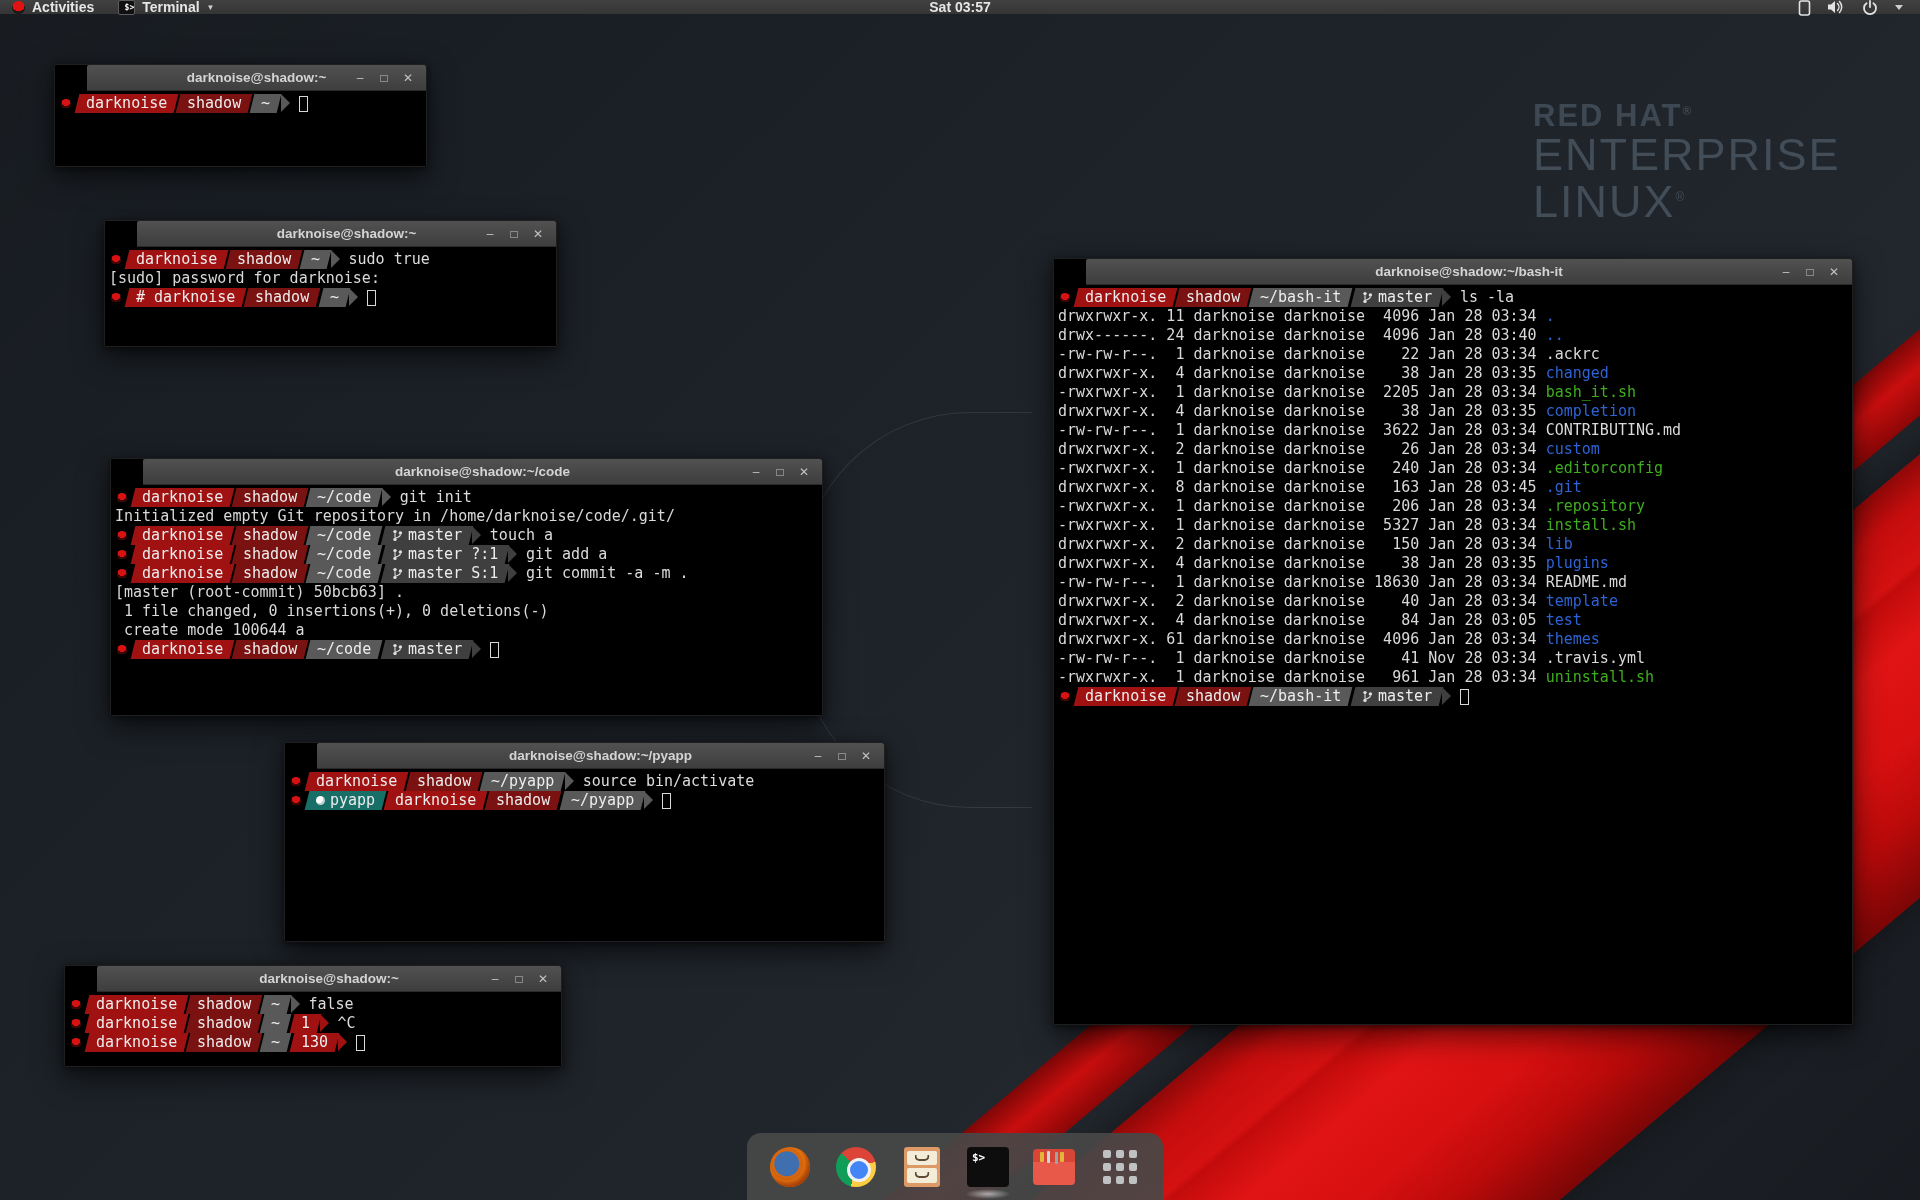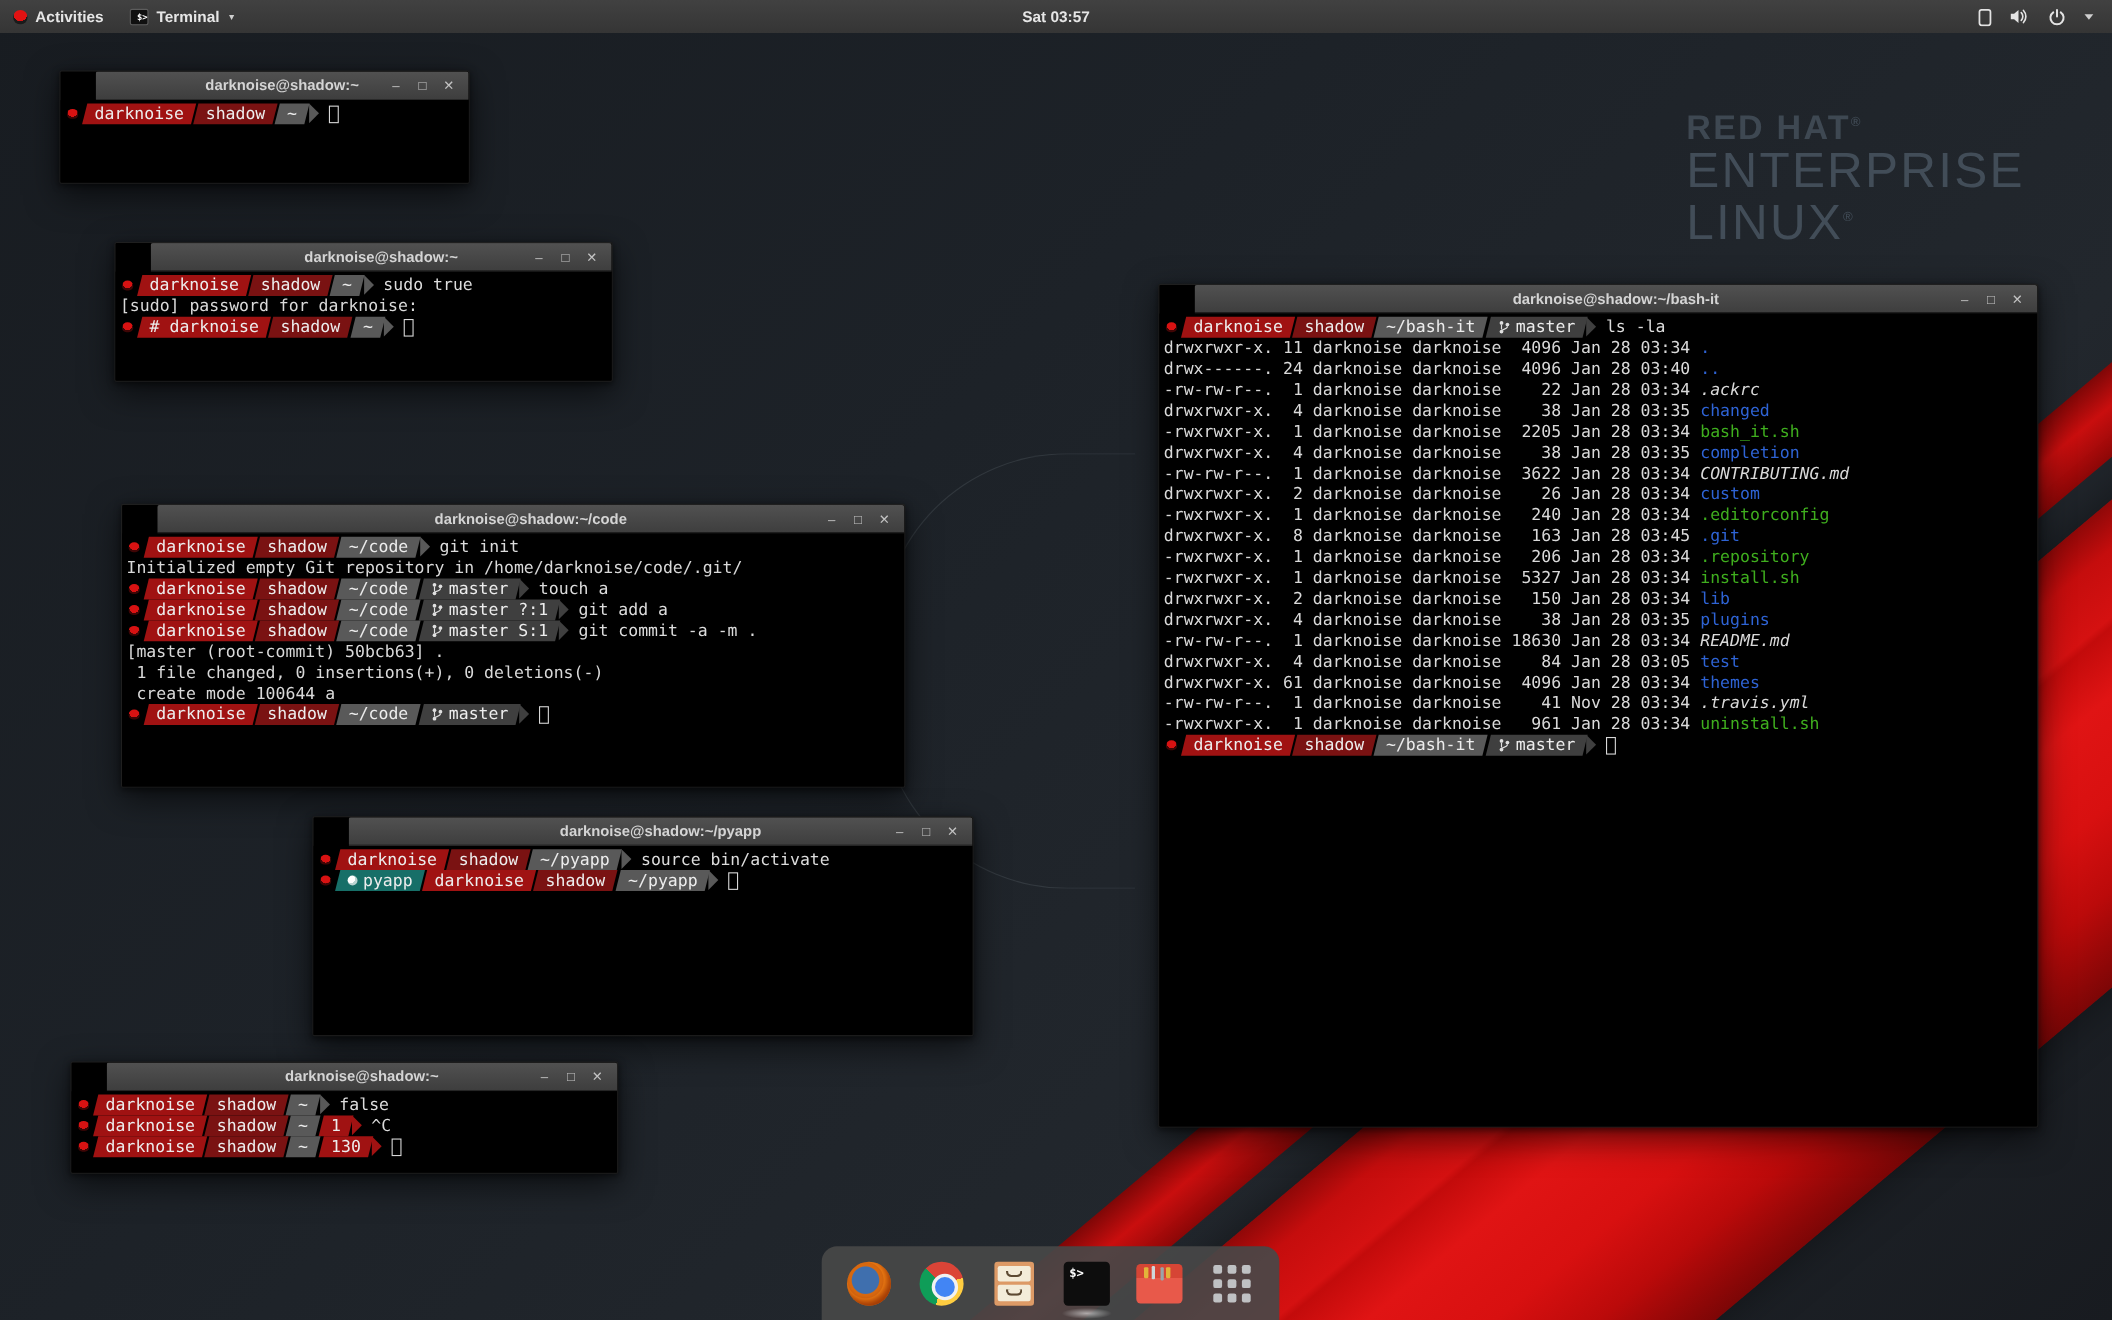--- a/index.html
+++ b/index.html
@@ -34,21 +34,21 @@
   }
 
   
   .branding { position:absolute; left:1533px; top:100px; z-index:2; color:var(--branding-gray,#3e4852); line-height:1.04; }
   .branding .b1 { font-size:31px; font-weight:700; letter-spacing:2px; }
   .branding .b2, .branding .b3 { font-size:45px; font-weight:300; letter-spacing:2px; color:#424d58; }
   .branding sup { font-size:12px; }
 
   
   .topbar {
-    position:absolute; left:0; top:0; width:1920px; height:30px; z-index:30;
+    position:absolute; left:0; top:0; width:1920px; height:14px; z-index:30;
     background:linear-gradient(#414141,#353535); color:#e6e6e6;
     display:flex; align-items:center; font-size:14px; font-weight:700;text-align:right;
   }
   .tb-left { display:flex; align-items:center; height:100%; }
   .activities { display:flex; align-items:center; gap:7px; padding:0 12px; height:100%; cursor:default; }
   .hat-glyph { width:13px; height:13px; border-radius:50% 50% 45% 45%;
     background:radial-gradient(circle at 50% 32%, #e11212 0 55%, #1b1b1b 56%); display:inline-block; }
   .appmenu { display:flex; align-items:center; gap:7px; padding:0 12px; height:100%; }
   .appmenu-icon { width:17px; height:15px; background:#101010; border:1px solid #5d5d5d; border-radius:2px;
     color:#fff; font-family:"DejaVu Sans Mono",monospace; font-size:8px; font-weight:700; line-height:13px; padding-left:2px; }
@@ -71,21 +71,21 @@
   }
   .titlebar .title { position:absolute; left:0; right:0; text-align:center; }
   .controls { margin-left:auto; display:flex; gap:4px; padding-right:8px; z-index:1; }
   .wbtn { width:20px; text-align:center; color:#c3c3c3; font-size:12px; line-height:24px; font-weight:400; }
   .term { flex:1; background:#000; padding:3px 2px 0 4px; overflow:hidden;
     font-family:"DejaVu Sans Mono",monospace; font-size:15px; line-height:19px; color:var(--term-fg,#d9d9d9); }
 
   .out { white-space:pre; height:19px; }
   .fn-dir { color:var(--dir-blue,#2e63d4); }
   .fn-exec { color:var(--exec-green,#3fae1e); }
-  .fn-plain { color:var(--term-fg,#d9d9d9);font-style:italic; }
+  .fn-plain { color:var(--term-fg,#d9d9d9); }
 
   .pl-row { display:flex; align-items:stretch; height:19px; }
   .k-hat { display:flex; align-items:center; padding:0 6px 0 2px; background:transparent; }
   .hat-dot { width:10px; height:9px; border-radius:50% 50% 40% 40%;
     background:radial-gradient(circle at 50% 30%, #d81212 0 55%, #400505 56%); }
   .seg { display:flex; align-items:center; padding:0 9px; transform:skewX(-14deg); margin-right:2px; }
   .seg .seg-t { transform:skewX(14deg); white-space:pre; color:#ededed; display:flex; align-items:center; gap:5px; }
   .k-user { background:var(--seg-user,#a01212); }
   .k-host { background:var(--seg-host,#7a1212); }
   .k-path { background:var(--seg-path,#595959); }
@@ -539,20 +539,21 @@
         <div class="out"><span>drwxrwxr-x.  4 darknoise darknoise    38 Jan 28 03:35 </span><span class="fn-dir">completion</span></div>
         <div class="out"><span>-rw-rw-r--.  1 darknoise darknoise  3622 Jan 28 03:34 </span><span class="fn-plain">CONTRIBUTING.md</span></div>
         <div class="out"><span>drwxrwxr-x.  2 darknoise darknoise    26 Jan 28 03:34 </span><span class="fn-dir">custom</span></div>
         <div class="out"><span>-rwxrwxr-x.  1 darknoise darknoise   240 Jan 28 03:34 </span><span class="fn-exec">.editorconfig</span></div>
         <div class="out"><span>drwxrwxr-x.  8 darknoise darknoise   163 Jan 28 03:45 </span><span class="fn-dir">.git</span></div>
         <div class="out"><span>-rwxrwxr-x.  1 darknoise darknoise   206 Jan 28 03:34 </span><span class="fn-exec">.repository</span></div>
         <div class="out"><span>-rwxrwxr-x.  1 darknoise darknoise  5327 Jan 28 03:34 </span><span class="fn-exec">install.sh</span></div>
         <div class="out"><span>drwxrwxr-x.  2 darknoise darknoise   150 Jan 28 03:34 </span><span class="fn-dir">lib</span></div>
         <div class="out"><span>drwxrwxr-x.  4 darknoise darknoise    38 Jan 28 03:35 </span><span class="fn-dir">plugins</span></div>
         <div class="out"><span>-rw-rw-r--.  1 darknoise darknoise 18630 Jan 28 03:34 </span><span class="fn-plain">README.md</span></div>
+        <div class="out"><span>drwxrwxr-x.  2 darknoise darknoise    40 Jan 28 03:34 </span><span class="fn-dir">template</span></div>
         <div class="out"><span>drwxrwxr-x.  4 darknoise darknoise    84 Jan 28 03:05 </span><span class="fn-dir">test</span></div>
         <div class="out"><span>drwxrwxr-x. 61 darknoise darknoise  4096 Jan 28 03:34 </span><span class="fn-dir">themes</span></div>
         <div class="out"><span>-rw-rw-r--.  1 darknoise darknoise    41 Nov 28 03:34 </span><span class="fn-plain">.travis.yml</span></div>
         <div class="out"><span>-rwxrwxr-x.  1 darknoise darknoise   961 Jan 28 03:34 </span><span class="fn-exec">uninstall.sh</span></div>
         <div class="pl-row">
           <span class="k-hat">
             <span class="hat-dot"></span>
           </span>
           <span class="seg k-user">
             <span class="seg-t">darknoise</span>

